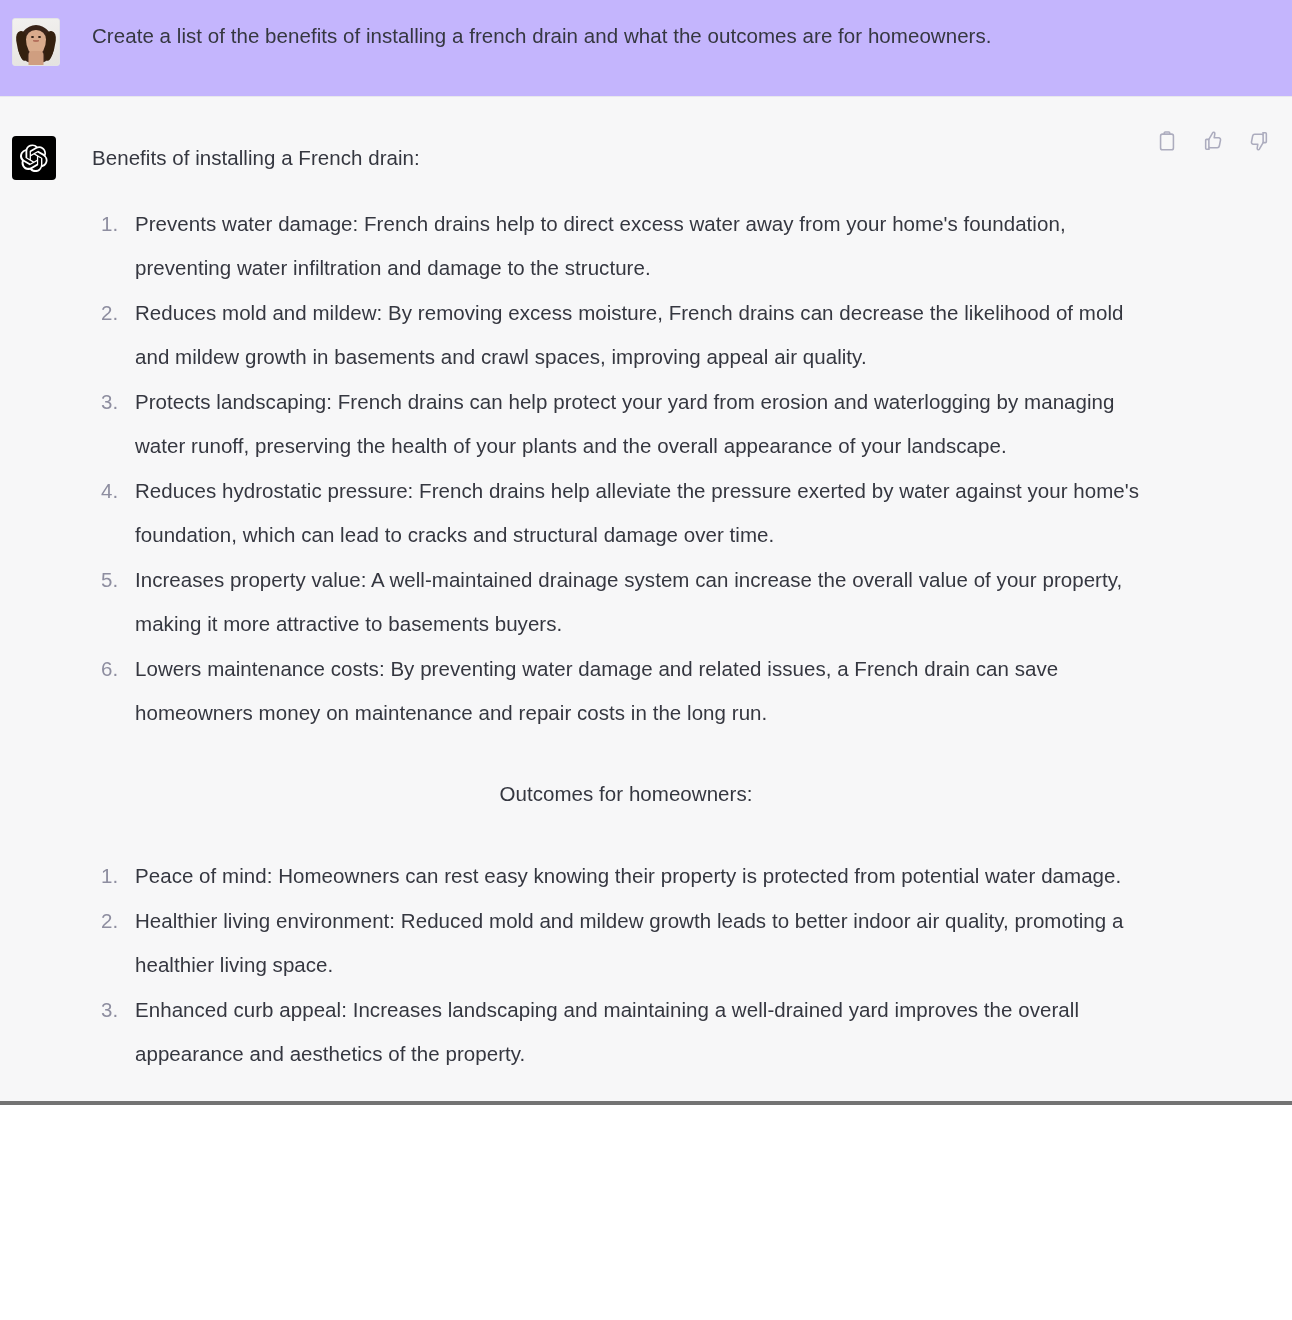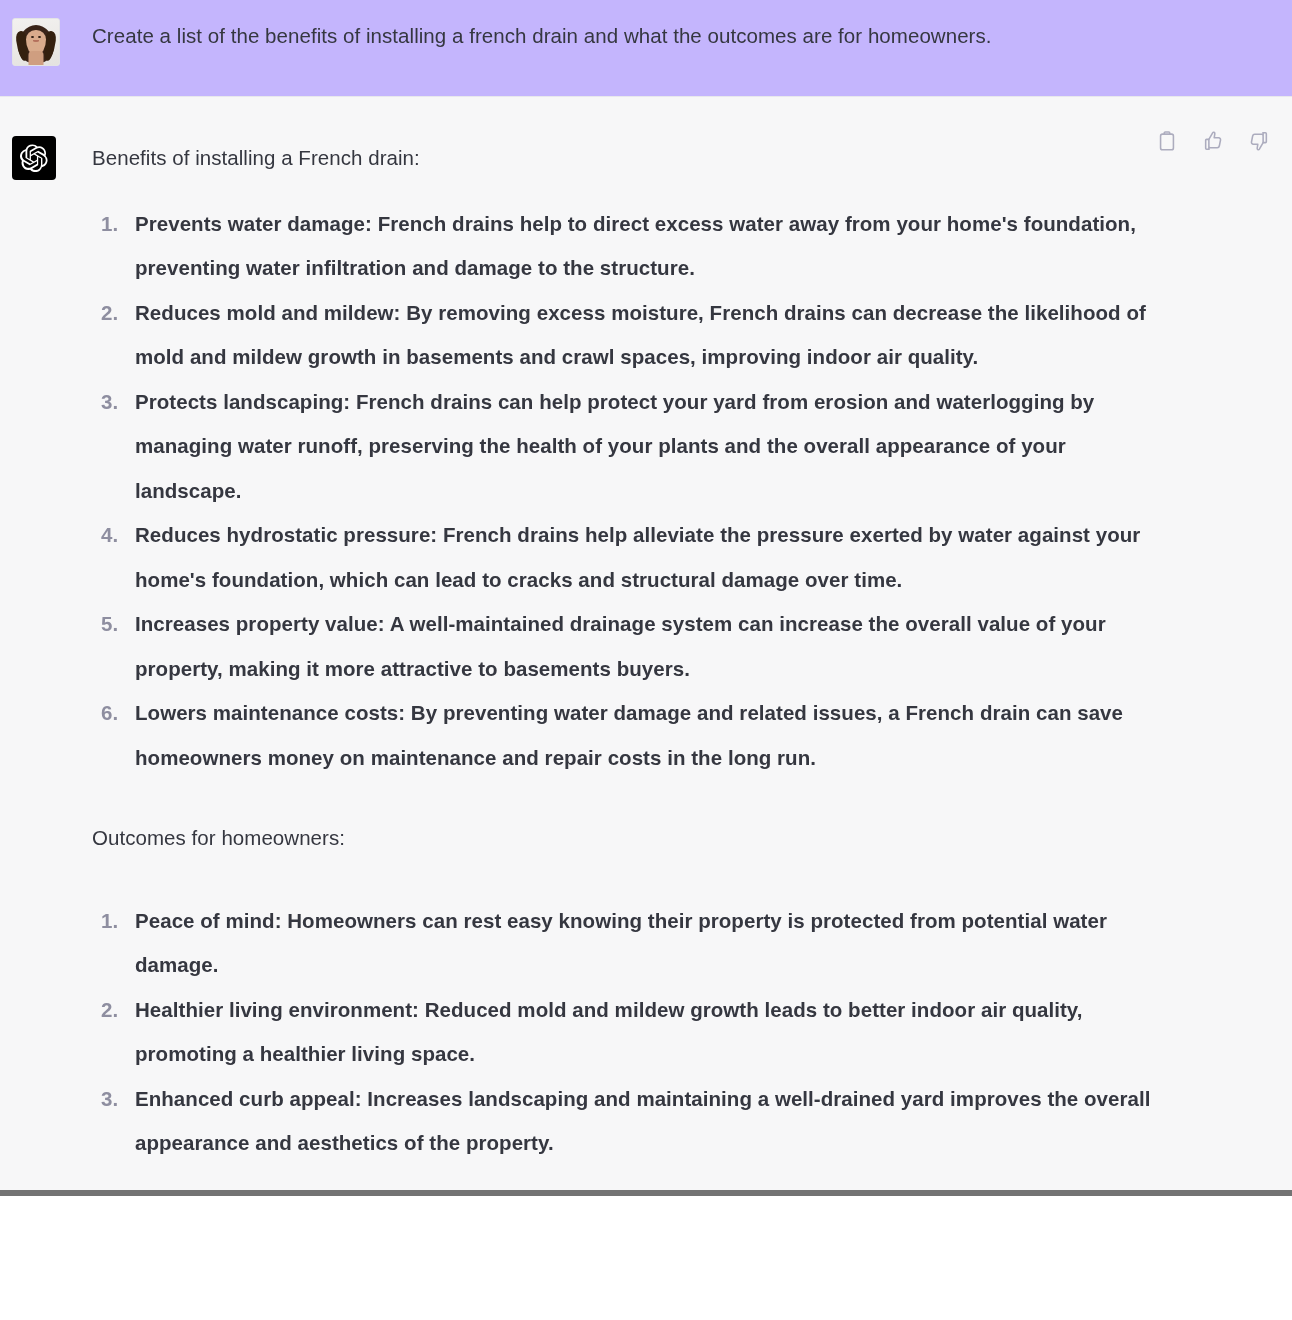--- a/index.html
+++ b/index.html
@@ -18,21 +18,21 @@
   
   .turn { width: 100%; display: block; }
 
   .turn-user {
     background: #c4b5fd;
     border-bottom: 1px solid #e8e8ed;
   }
 
   .turn-assistant {
     background: #f7f7f8;
-    border-bottom: 6px solid #737373;
+    border-bottom: 4px solid #737373;
   }
 
   .turn-inner {
     position: relative;
     display: flex;
     align-items: flex-start;
   }
 
   .turn-user .turn-inner  { padding: 18px 0 30px 0; }
   .turn-assistant .turn-inner { padding: 39px 0 24px 0; }
@@ -135,37 +135,36 @@
   }
 
   .msg-assistant {
     color: #353740;
     font-size: 20.5px;
     line-height: 44.5px;
     letter-spacing: 0.05px;
   }
 
   .msg-assistant > p { margin: 0; }
-  .msg-assistant > p.para-gap { margin-top: 36px; }
+  .msg-assistant > p.para-gap { margin-top: 36px; text-align: center; }
 
   
   ol.answer-list {
     list-style: none;
     margin: 21px 0 0 0;
     padding: 0;
     counter-reset: ans;
   }
   ol.answer-list.second { margin-top: 38px; }
 
   ol.answer-list > li {
     counter-increment: ans;
     position: relative;
     padding-left: 43px;
     margin: 0;
-    font-weight: bold;
   }
   ol.answer-list > li::before {
     content: counter(ans) ".";
     position: absolute;
     left: 9px;
     top: 0;
     color: #8e8ea0;
     font-size: 20.5px;
     line-height: 44.5px;
     font-variant-numeric: tabular-nums;
@@ -235,21 +234,21 @@
           </svg>
         </div>
       </div>
 
       <div class="msg msg-assistant">
 
         <p>Benefits of installing a French drain:</p>
 
         <ol class="answer-list">
           <li>Prevents water damage: French drains help to direct excess water away from your home's foundation, preventing water infiltration and damage to the structure.</li>
-          <li>Reduces mold and mildew: By removing excess moisture, French drains can decrease the likelihood of mold and mildew growth in basements and crawl spaces, improving indoor air quality.</li>
+          <li>Reduces mold and mildew: By removing excess moisture, French drains can decrease the likelihood of mold and mildew growth in basements and crawl spaces, improving appeal air quality.</li>
           <li>Protects landscaping: French drains can help protect your yard from erosion and waterlogging by managing water runoff, preserving the health of your plants and the overall appearance of your landscape.</li>
           <li>Reduces hydrostatic pressure: French drains help alleviate the pressure exerted by water against your home's foundation, which can lead to cracks and structural damage over time.</li>
           <li>Increases property value: A well-maintained drainage system can increase the overall value of your property, making it more attractive to basements buyers.</li>
           <li>Lowers maintenance costs: By preventing water damage and related issues, a French drain can save homeowners money on maintenance and repair costs in the long run.</li>
         </ol>
 
         <p class="para-gap">Outcomes for homeowners:</p>
 
         <ol class="answer-list second">
           <li>Peace of mind: Homeowners can rest easy knowing their property is protected from potential water damage.</li>

